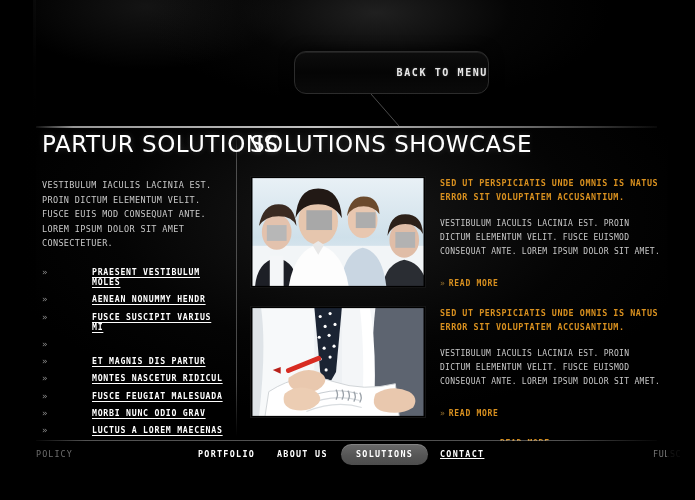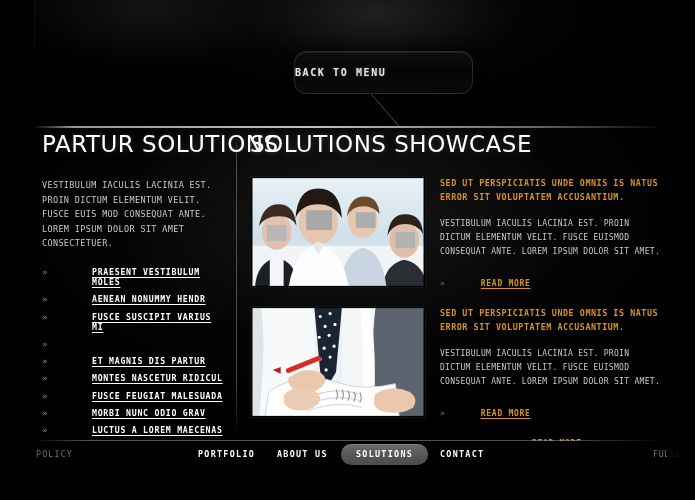--- a/index.html
+++ b/index.html
@@ -51,28 +51,28 @@
   .vignette-right {
     position: absolute; right: 0; top: 0; width: 28px; height: 500px;
     background: linear-gradient(to left, #000 0%, rgba(0,0,0,0.8) 100%);
     pointer-events: none;
   }
 
   
   #back-to-menu {
     position: absolute;
     left: 294px; top: 51px;
-    width: 179px; height: 43px;
+    width: 195px; height: 43px;
     border-radius: 12px;
     background: linear-gradient(to bottom, #0d0d0d 0%, #050505 50%, #0a0a0a 100%);
     border: 1px solid #2c2c2c;
     box-shadow: 0 0 14px rgba(0,0,0,0.9), inset 0 1px 0 rgba(90,90,90,0.25);
     display: flex;
     align-items: center;
-    justify-content: flex-start;
+    justify-content: flex-end;
     cursor: pointer;
   }
   #back-to-menu .label {
     color: #e8e8e8;
     font-size: 10px;
     letter-spacing: 1.6px;
     font-weight: bold;
     text-shadow: 0 0 3px rgba(255,255,255,0.25);
   }
 
@@ -197,23 +197,21 @@
     align-items: baseline;
     cursor: pointer;
   }
   .read-more .chev { color: #9a7430; font-size: 8px; margin-right: 4px; }
   .read-more .txt {
     color: #d8901f;
     font-size: 8px;
     font-weight: bold;
     letter-spacing: 0.7px;
     text-transform: uppercase;
-    text-decoration: underline;
     text-underline-offset: 2px;
-    margin-left: 32px;
   }
 
   
   .read-more-clipped {
     position: absolute;
     left: 250px; top: 306px;
   }
 
   
   .nav-rule {
@@ -442,20 +440,20 @@
   </div>
 
   <div class="nav-rule"></div>
 
   <div id="bottom-nav">
     <div class="nav-inner">
       <span class="nav-item muted" style="left:36px;">POLICY</span>
       <span class="nav-item" style="left:198px;">PORTFOLIO</span>
       <span class="nav-item" style="left:277px;">ABOUT US</span>
       <span class="nav-item active" style="left:341px;">SOLUTIONS</span>
-      <span class="nav-item" style="left:440px;">CONTACT</span>
+      <span class="nav-item" style="left:440px;text-decoration:underline;">CONTACT</span>
       <span class="nav-item clipped" style="left:653px;">Fulsc</span>
     </div>
   </div>
 
   <div class="vignette-left"></div>
   <div class="vignette-right"></div>
 </div>
 
 </body></html>

